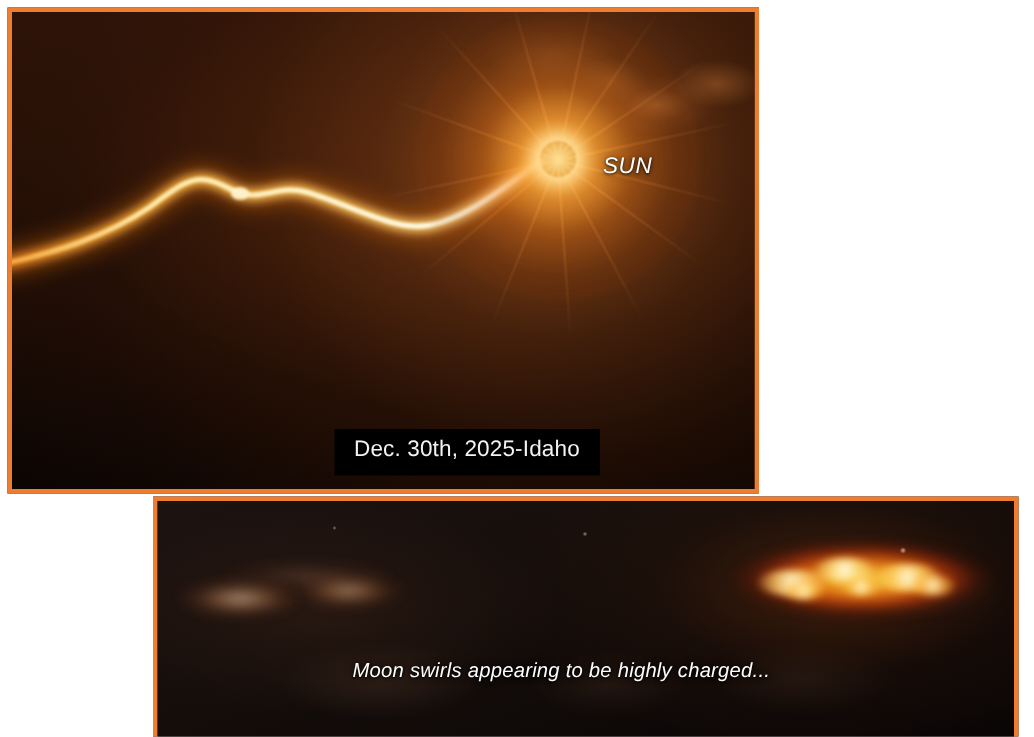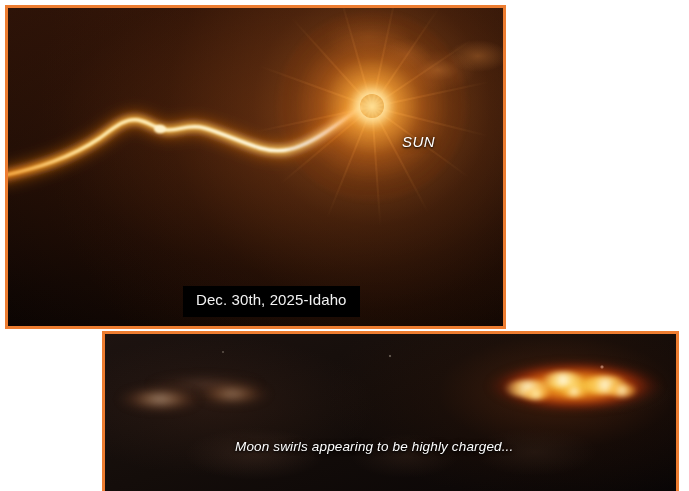--- a/index.html
+++ b/index.html
@@ -108,37 +108,37 @@
   .caption-box {
     position: absolute;
     background: #000000;
     color: #f2f2f2;
     font-size: 15px;
     line-height: 26px;
     letter-spacing: .1px;
     padding: 1px 13px 2px 13px;
     white-space: nowrap;
     font-family: "Liberation Sans", sans-serif;
+    margin-left: 40px;
   }
   #caption-date {
     left: 175px;
     top: 278px;
     height: 28px;
   }
   .sun-label {
     position: absolute;
     left: 394px;
     top: 94px;
     color: #ffffff;
     font-style: italic;
     font-size: 15px;
     letter-spacing: .4px;
     text-shadow: 0 1px 2px rgba(0,0,0,0.85), 0 0 6px rgba(0,0,0,0.6);
     white-space: nowrap;
-    margin-top: 31px;
   }
 
   
   #panel-moon {
     left: 102px;
     top: 331px;
     width: 577px;
     height: 189px;
   }
   .moon-scene {

